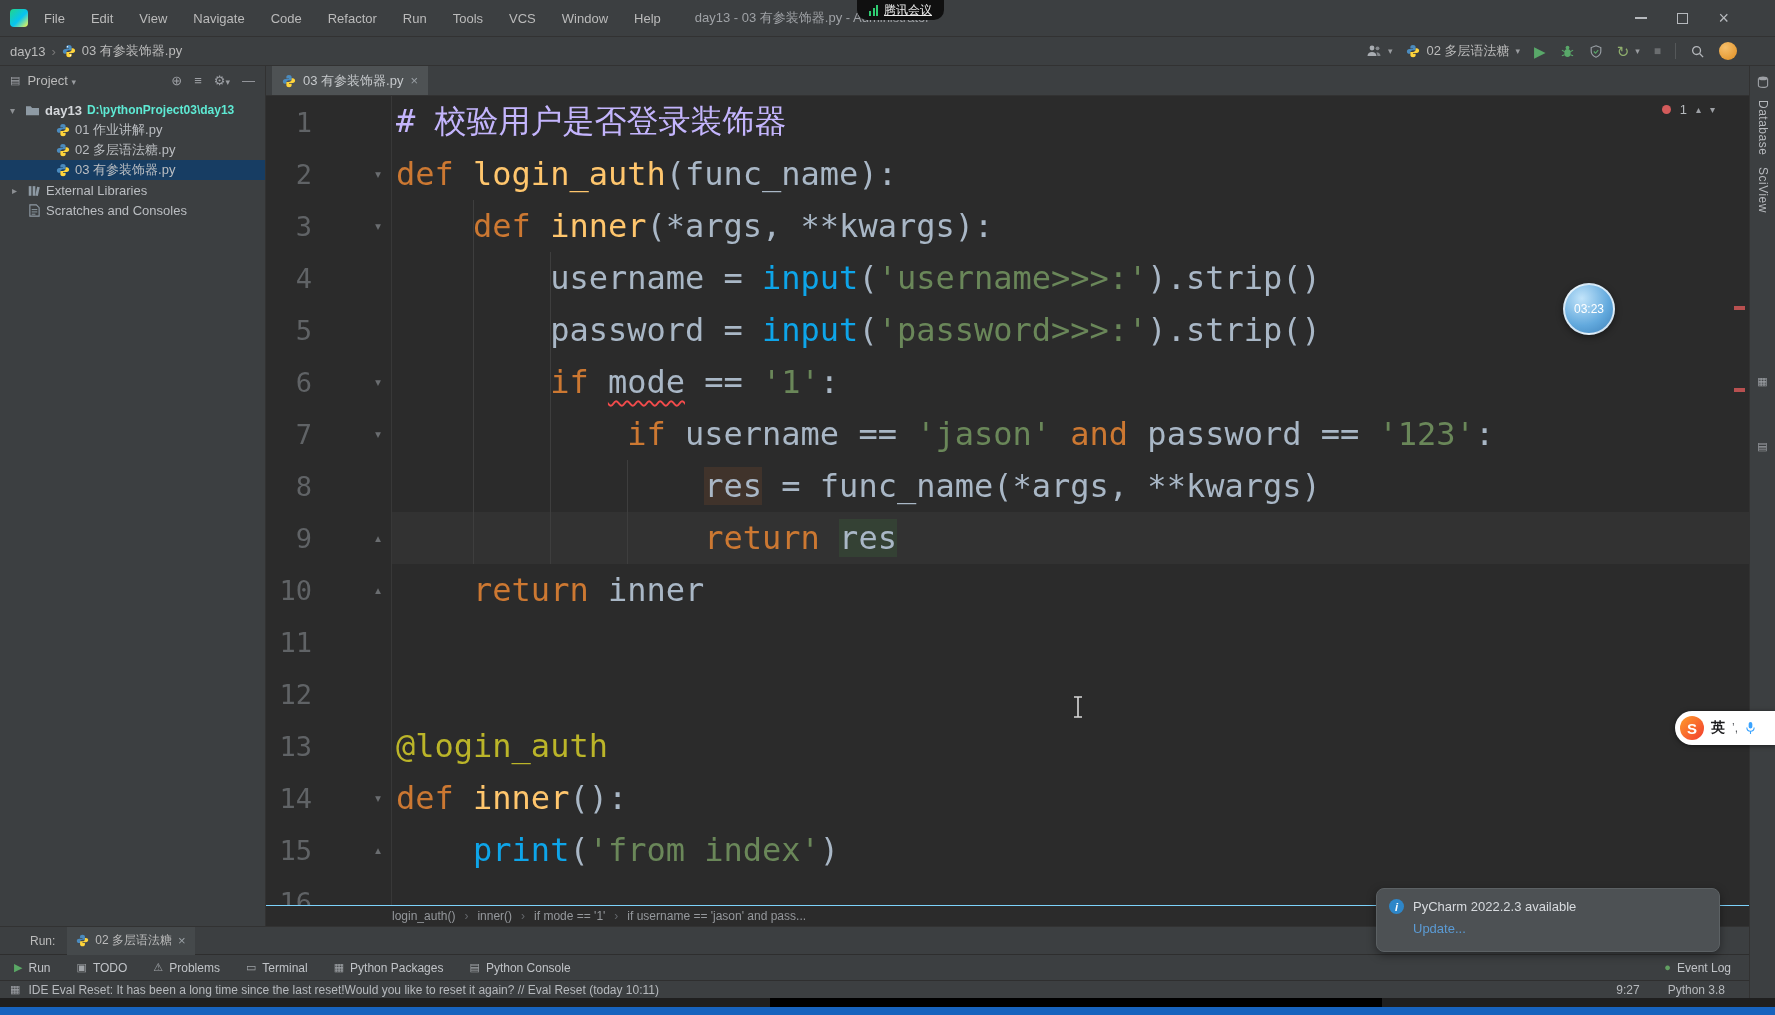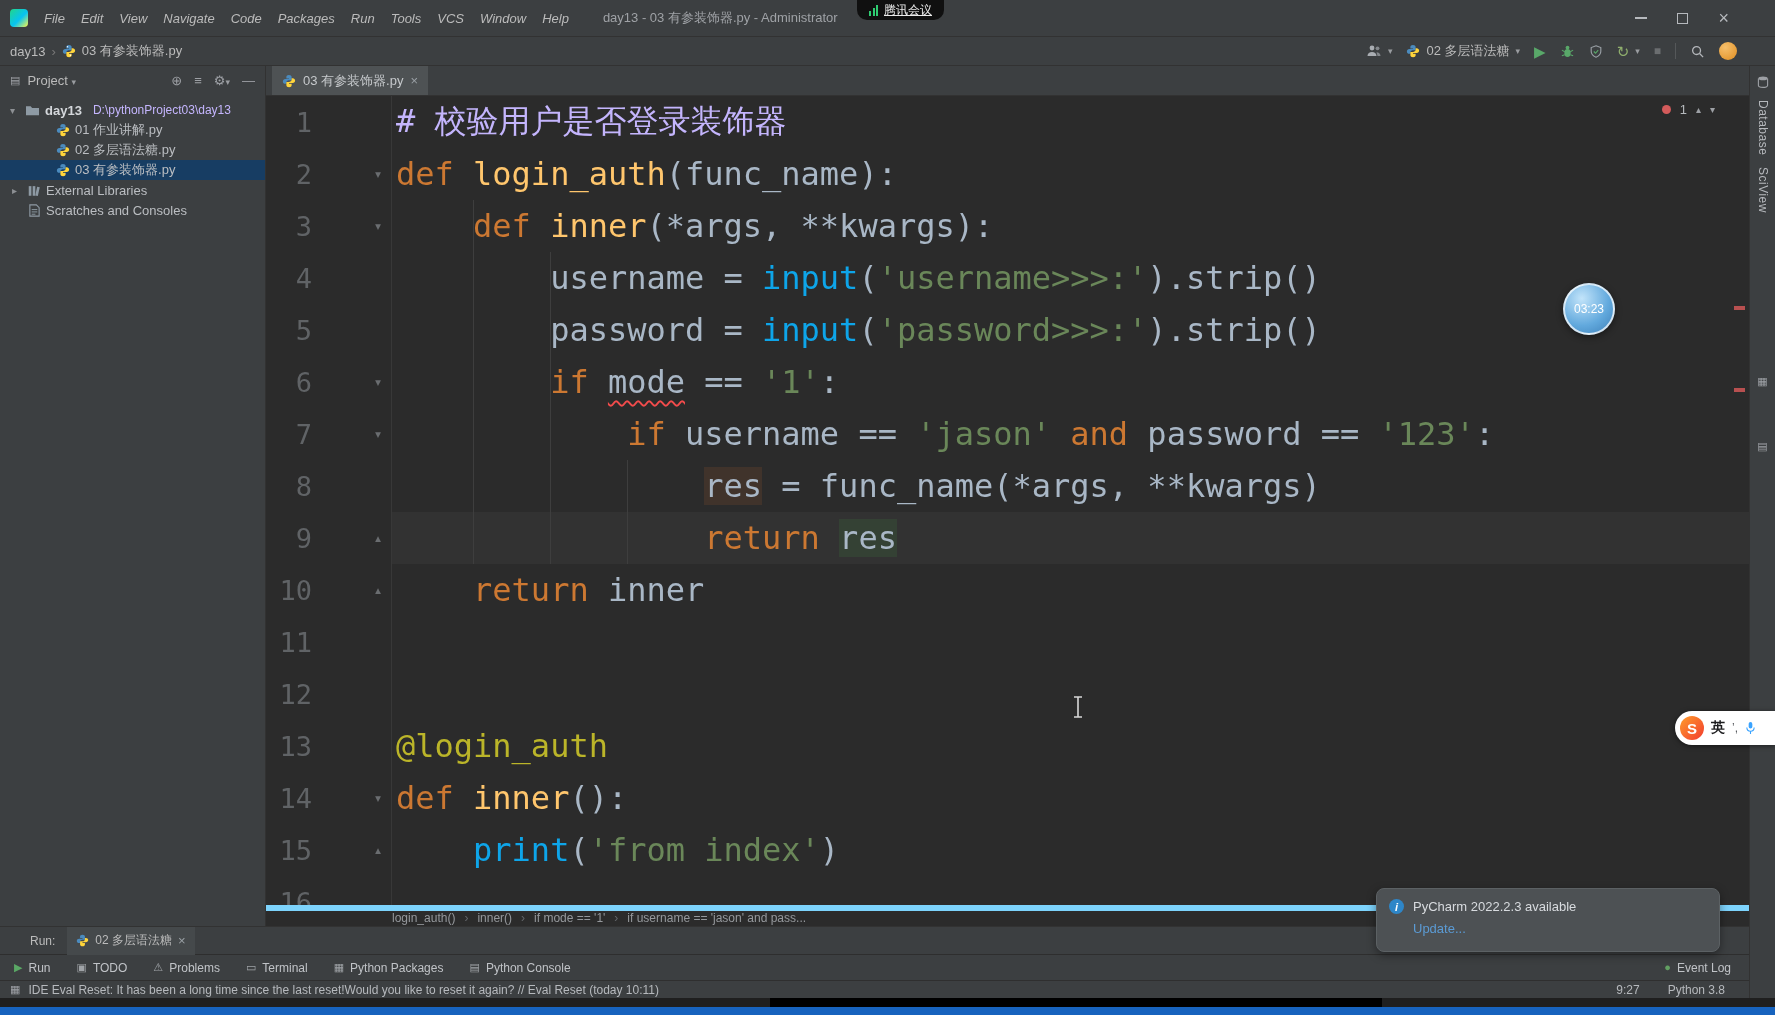--- a/index.html
+++ b/index.html
@@ -5,21 +5,21 @@
   * { margin:0; padding:0; box-sizing:border-box; }
   html,body { background:#1b1b1b; }
   .screen { position:relative; width:1775px; height:1015px; background:#2b2b2b;
             font-family:"Liberation Sans",sans-serif; color:#bbbbbb; overflow:hidden; }
 
   
   .titlebar { height:37px; background:#3c3f41; border-bottom:1px solid #323232;
               display:flex; align-items:center; padding:0 10px; }
   .app-icon { width:18px; height:18px; border-radius:4px; margin-right:8px;
               background:linear-gradient(135deg,#21d789,#07c3f2 55%,#fcf84a); }
-  .menu-bar { display:flex; gap:0;font-style:italic; }
+  .menu-bar { display:flex; gap:10px; }
   .menu-item { padding:3px 8px; font-size:13px; color:#bbbbbb; }
   .window-title { margin-left:26px; font-size:13px; color:#9fa2a6; white-space:nowrap; }
   .win-controls { margin-left:auto; display:flex; align-items:center; gap:30px; margin-right:36px; }
   .ctl-min { width:12px; height:2px; background:#b6b9bd; }
   .ctl-max { width:11px; height:11px; border:1.5px solid #b6b9bd; }
   .ctl-close { font-size:18px; color:#b6b9bd; line-height:1; }
 
   
   .meeting { position:absolute; top:0; left:857px; height:20px; padding:0 12px;
              background:#101010; border-radius:0 0 10px 10px; display:flex; align-items:center;
@@ -50,21 +50,21 @@
   .project-header { height:30px; display:flex; align-items:center; gap:7px;
                     padding:0 10px; font-size:13px; border-bottom:1px solid #3c3f41; }
   .ph-icons { margin-left:auto; display:flex; align-items:center; gap:12px; color:#9da0a5; font-size:13px; }
   .tree { padding-top:4px; font-size:13px; }
   .tree-row { height:20px; display:flex; align-items:center; gap:5px; padding-left:10px;
               color:#bbbec2; white-space:nowrap; }
   .tree-row.file-row { padding-left:56px; }
   .tree-row.selected { background:#173d63; }
   .tree-chevron { color:#8d9094; font-size:10px; width:10px; }
   .root-name { font-weight:bold; color:#d4d7db; }
-  .root-path { color:#c4b5fd; margin-left:6px; font-size:12px; }
+  .root-path { color:#5eead4; font-size:12px;font-weight:bold; }
 
   .editor-pane { flex:1; display:flex; flex-direction:column; background:#2b2b2b; margin-right:26px; min-width:0; }
   .tabbar { height:30px; background:#3c3f41; border-bottom:1px solid #323232;
             display:flex; align-items:flex-end; padding-left:6px; }
   .tab { height:29px; background:#4e5254; display:flex; align-items:center; gap:7px;
          padding:0 10px; font-size:13px; color:#c6c9cc; }
   .tab-close { color:#9aa0a5; font-size:13px; }
 
   .editor { position:relative; flex:1; overflow:hidden; font-family:"DejaVu Sans Mono",monospace; }
   .line { height:52px; display:flex; align-items:center; }
@@ -82,22 +82,22 @@
         text-decoration-color:#f34b4b; text-decoration-thickness:2px; text-underline-offset:7px;}
   .tk-w{background:#40332b} .tk-r{background:#344134}
   .guide { position:absolute; width:1px; background:#3e3e3e; }
   .inspect { position:absolute; top:6px; right:34px; display:flex; align-items:center; gap:9px;
              font-family:"Liberation Sans",sans-serif; font-size:13px; color:#b6b9bd; }
   .err-dot { width:9px; height:9px; border-radius:50%; background:#d35b5b; }
   .chev { font-size:10px; color:#9da0a5; }
   .stripe-mark { position:absolute; right:4px; width:11px; height:4px; background:#b85050; }
   .ibeam { position:absolute; left:806px; top:600px; }
 
-  .crumbs { height:21px; background:#2b2b2b; border-top:6px solid #7dd3fc; display:flex;
-            align-items:flex-start; padding-left:126px; gap:9px; font-size:12px; color:#95989c; }
+  .crumbs { height:21px; background:#2b2b2b; border-top:1px solid #7dd3fc; display:flex;
+            align-items:center; padding-left:126px; gap:9px; font-size:12px; color:#95989c; }
   .crumb-sep2 { color:#63666a; }
 
   
   .run-header { height:28px; background:#3c3f41; border-top:1px solid #323232;
                 display:flex; align-items:center; gap:12px; padding-left:30px; font-size:12px; }
   .run-tab { height:28px; background:#45494b; display:flex; align-items:center; gap:6px; padding:0 9px; }
 
   .btoolbar { height:26px; background:#3c3f41; border-top:1px solid #2e2e2e;
               display:flex; align-items:center; gap:26px; padding:0 14px; font-size:12px; color:#c0c3c7; }
   .bt-item { display:flex; align-items:center; gap:6px; }
@@ -150,21 +150,21 @@
 <div class="screen">
 
   <div class="titlebar">
     <div class="app-icon"></div>
     <nav class="menu-bar">
         <span class="menu-item">File</span>
         <span class="menu-item">Edit</span>
         <span class="menu-item">View</span>
         <span class="menu-item">Navigate</span>
         <span class="menu-item">Code</span>
-        <span class="menu-item">Packages</span>
+        <span class="menu-item">Refactor</span>
         <span class="menu-item">Run</span>
         <span class="menu-item">Tools</span>
         <span class="menu-item">VCS</span>
         <span class="menu-item">Window</span>
         <span class="menu-item">Help</span>
       </nav>
     <span class="window-title">day13 - 03 有参装饰器.py - Administrator</span>
     <div class="win-controls">
       <span class="ctl-min"></span>
       <span class="ctl-max"></span>

